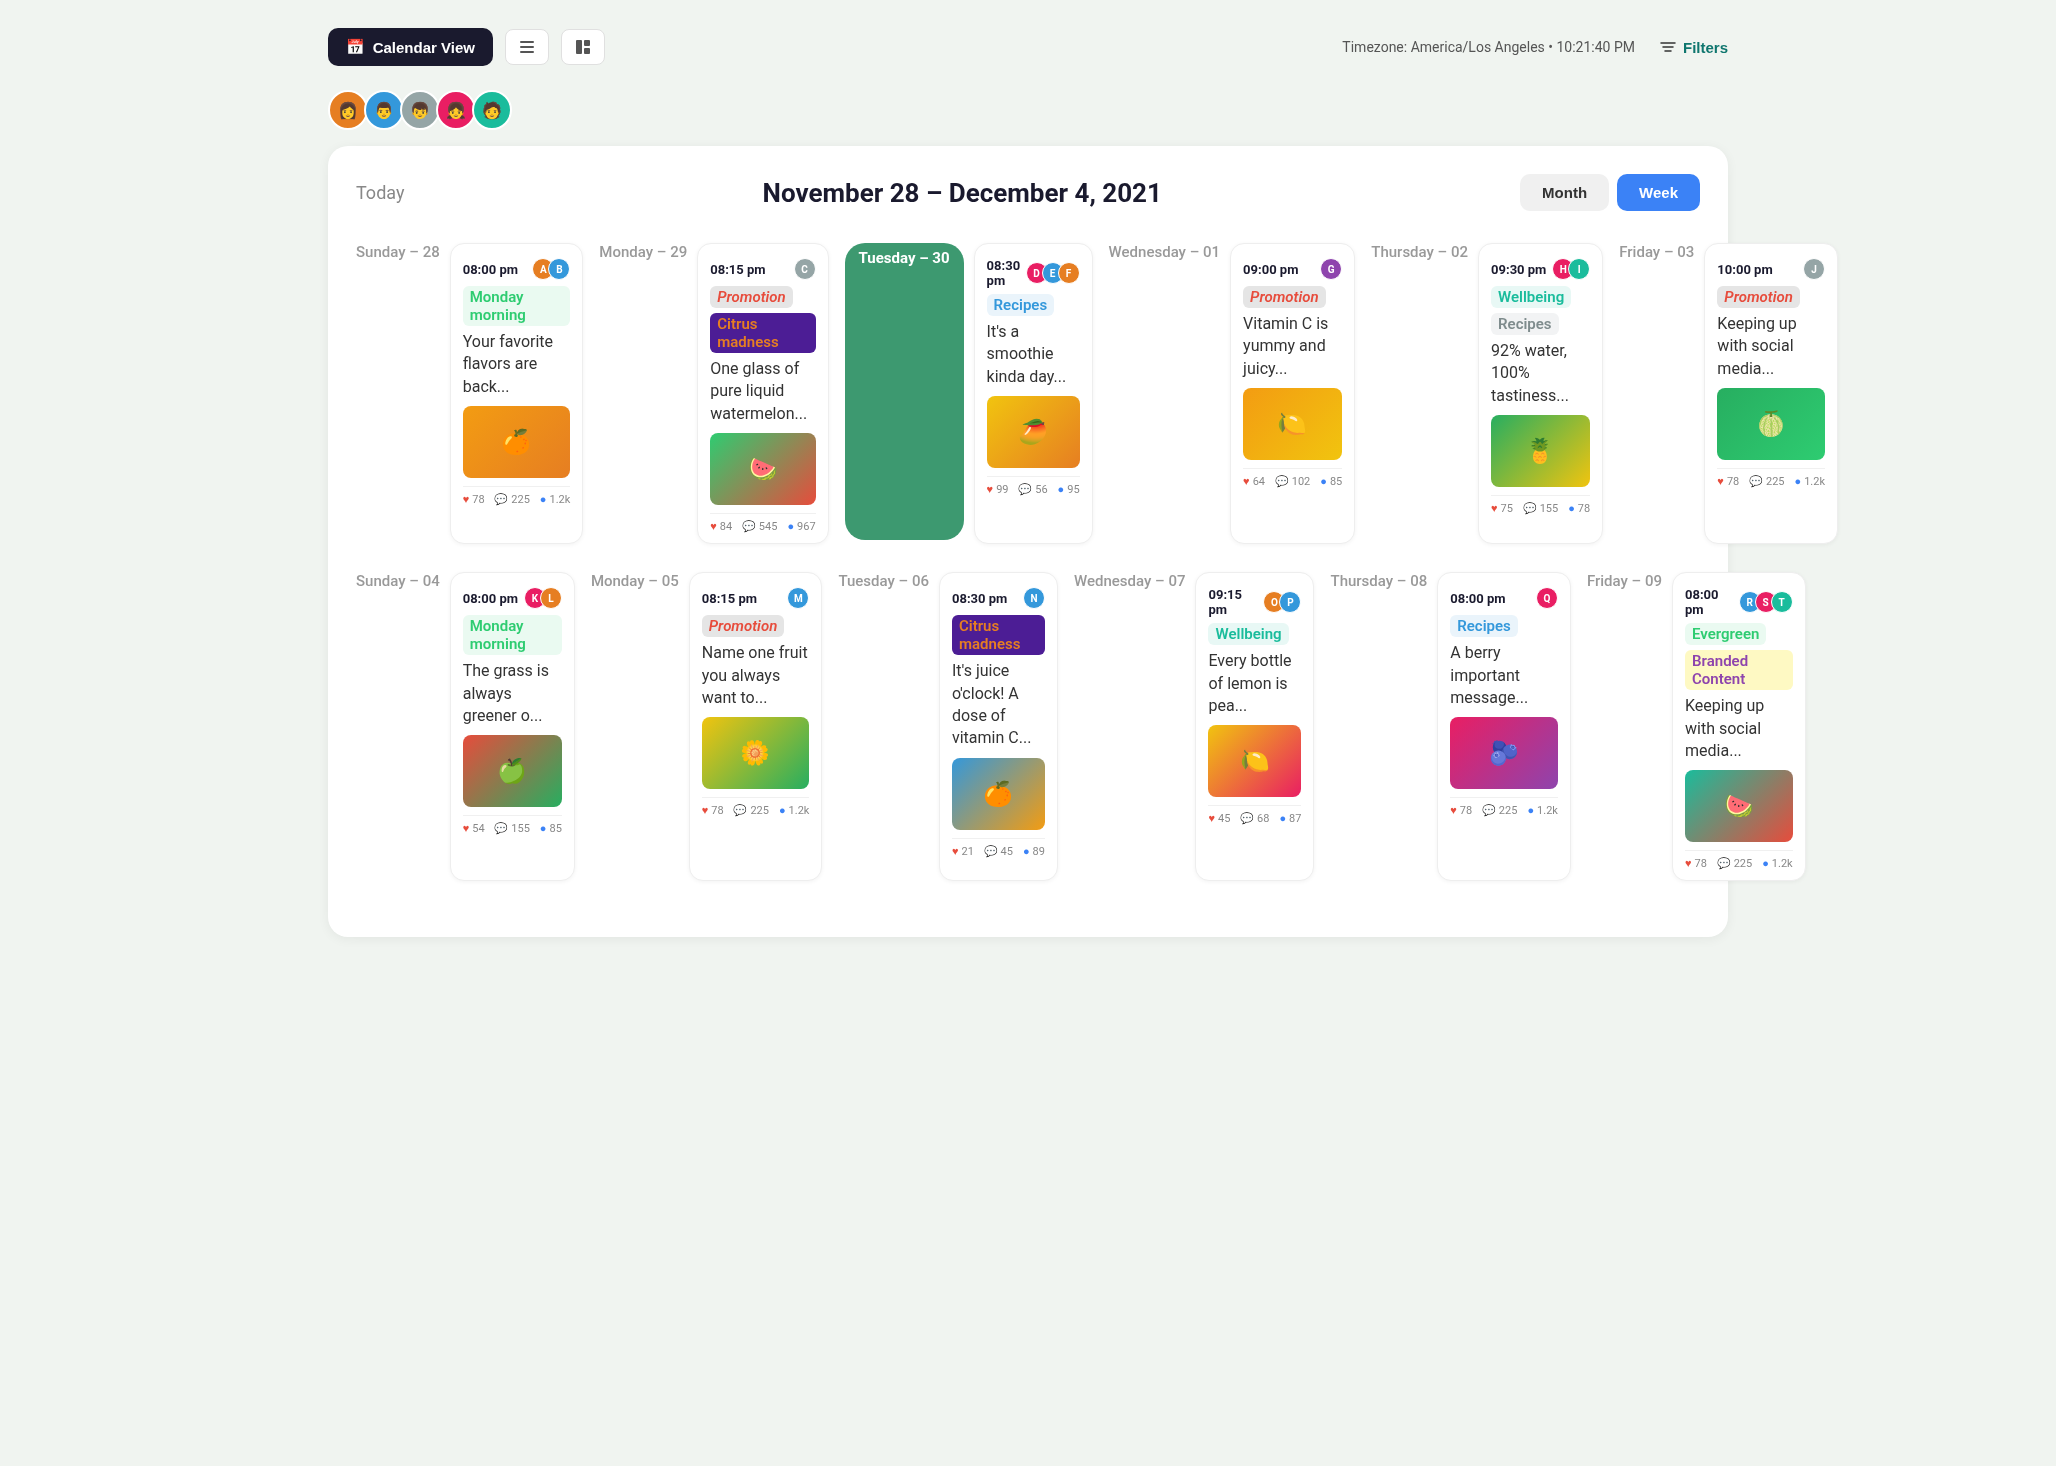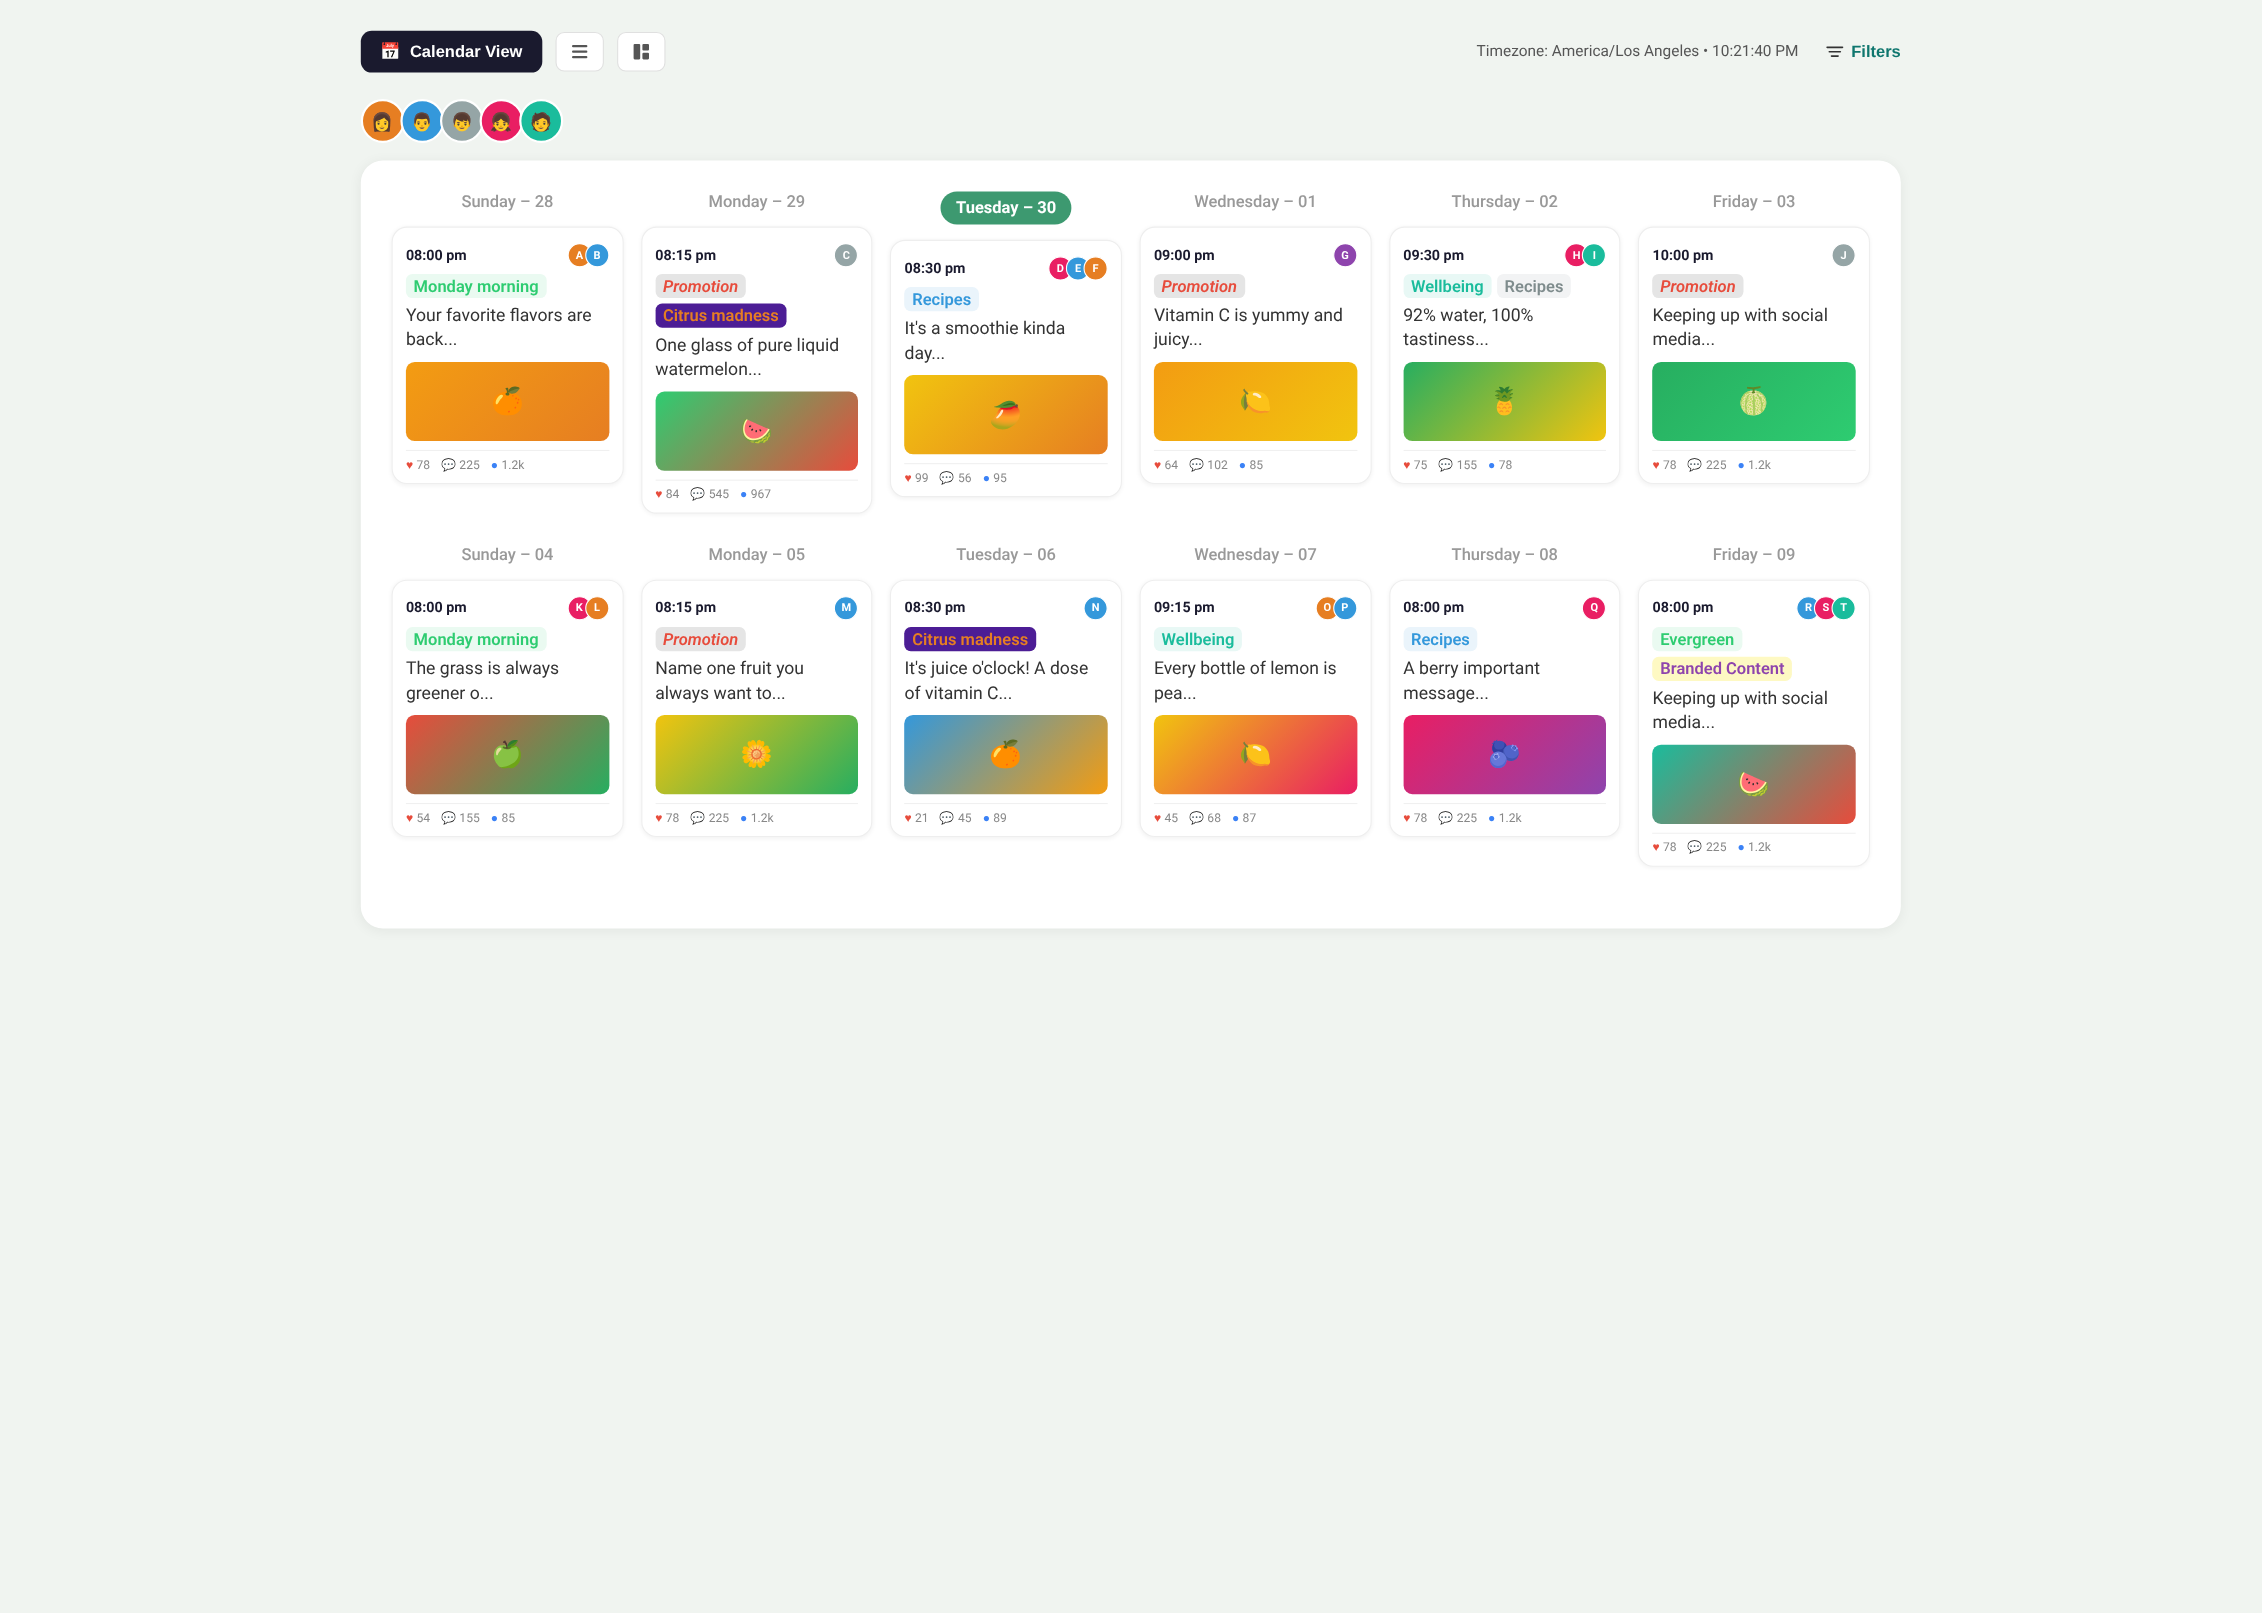--- a/index.html
+++ b/index.html
@@ -140,23 +140,22 @@
     }
     
     .week-grid {
       display: grid;
       grid-template-columns: repeat(6, 1fr);
       gap: 16px;
       margin-bottom: 28px;
     }
     .day-col {
       display: flex;
-      flex-direction: column;
+      flex-direction: row;
       gap: 10px;
-      align-items: center;
     }
     .day-label {
       font-size: 15px;
       color: #999;
       font-weight: 500;
       margin-bottom: 4px;
       white-space: nowrap;
     }
     .day-label.active {
       background: #3d9970;
@@ -319,20 +318,28 @@
   <div class="avatars-row">
     <div class="avatar av-orange">👩</div>
     <div class="avatar av-blue">👨</div>
     <div class="avatar av-gray">👦</div>
     <div class="avatar av-pink">👧</div>
     <div class="avatar av-teal">🧑</div>
   </div>
 
   <div class="calendar-card">
 
+    <div class="cal-header">
+      <span class="cal-today">Today</span>
+      <span class="cal-title">November 28 – December 4, 2021</span>
+      <div class="cal-nav">
+        <button class="month-btn">Month</button>
+        <button class="week-btn">Week</button>
+      </div>
+    </div>
 
     <div class="week-grid" id="week1-grid">
         <div class="day-col">
           <div class="day-label">Sunday – 28</div>
           <div class="post-card">
             <div class="post-card-header">
               <span class="post-time">08:00 pm</span>
               <div class="post-avatars">
                 <div class="post-avatar av-orange">A</div>
                 <div class="post-avatar av-blue">B</div>

